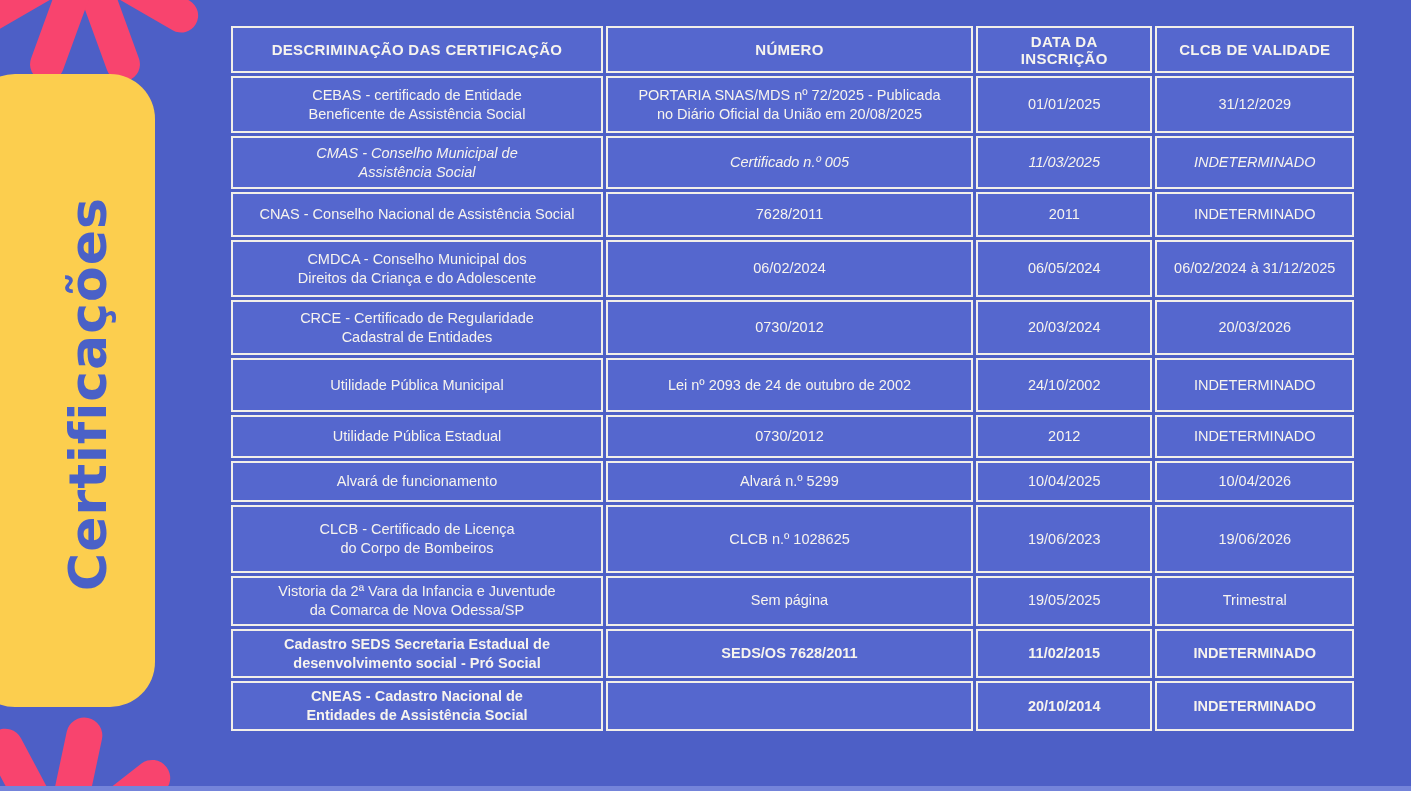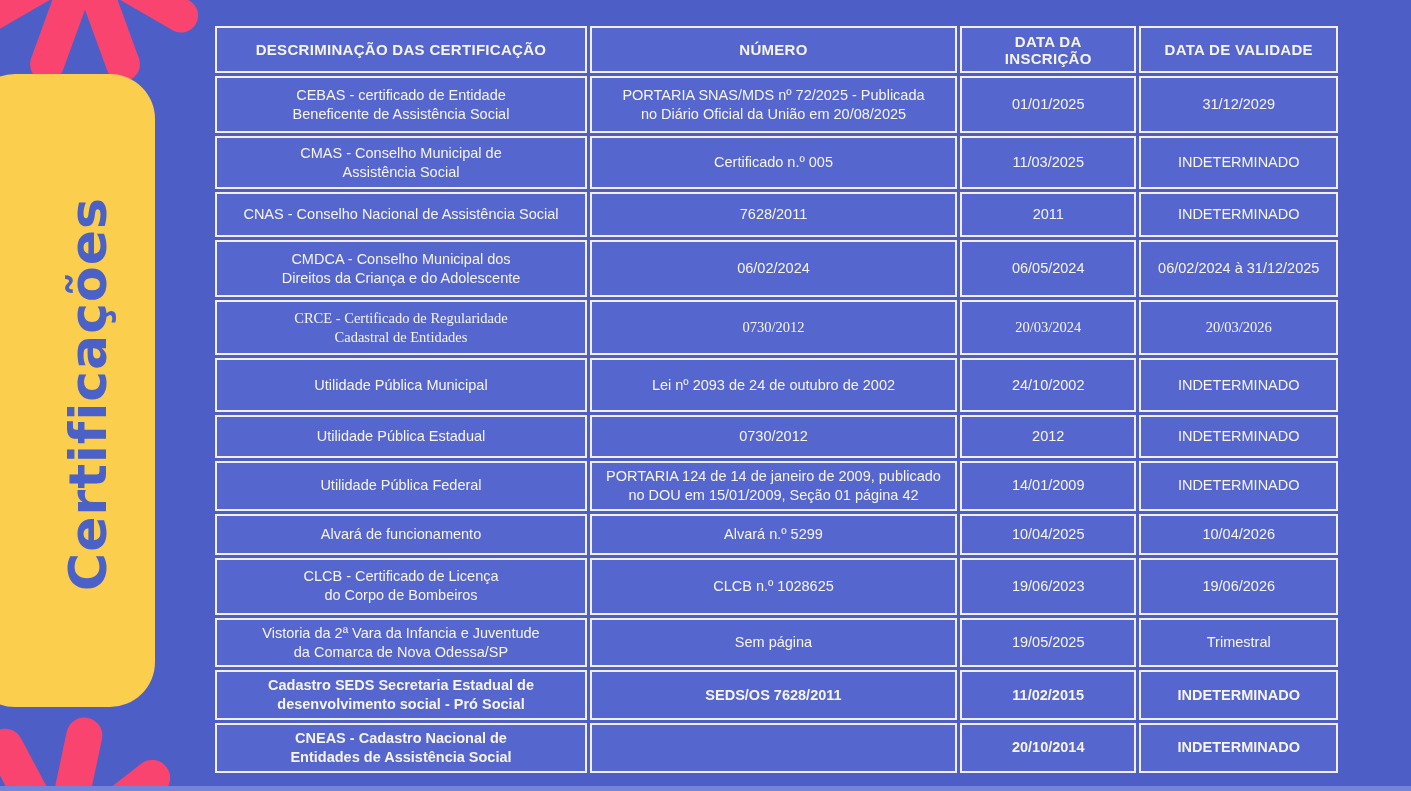--- a/index.html
+++ b/index.html
@@ -38,21 +38,21 @@
     white-space:nowrap;
     font-family:"DejaVu Sans", sans-serif;
     font-weight:bold;
     font-size:52px;
     letter-spacing:1px;
     color:var(--title-blue);
     z-index:3;
   }
   .cert-table{
     position:absolute;
-    left:212px;top:23px;
+    left:228px;top:23px;
     width:1129px;
     table-layout:fixed;
     border-collapse:separate;
     border-spacing:3px;
     z-index:3;
   }
   .cert-table th,.cert-table td{
     border:2px solid var(--border);
     background:var(--cell-fill);
     color:var(--text);
@@ -118,85 +118,78 @@
     <col style="width:371px">
     <col style="width:366px">
     <col style="width:176px">
     <col style="width:198px">
   </colgroup>
   <thead>
     <tr>
       <th>DESCRIMINAÇÃO DAS CERTIFICAÇÃO</th>
       <th>NÚMERO</th>
       <th>DATA DA INSCRIÇÃO</th>
-      <th>DATA DE VALIDADE</th>
+      <th>CLCB DE VALIDADE</th>
     </tr>
   </thead>
   <tbody>
       <tr style="height: 57px;">
         <td>CEBAS - certificado de Entidade
 Beneficente de Assistência Social</td>
         <td>PORTARIA SNAS/MDS nº 72/2025 - Publicada
 no Diário Oficial da União em 20/08/2025</td>
         <td>01/01/2025</td>
         <td>31/12/2029</td>
       </tr>
-      <tr style="height: 53px;">
+      <tr style="height: 53px; font-style: italic;">
         <td>CMAS - Conselho Municipal de
 Assistência Social</td>
         <td>Certificado n.º 005</td>
         <td>11/03/2025</td>
         <td>INDETERMINADO</td>
       </tr>
       <tr style="height: 45px; margin-top: 44px;">
         <td>CNAS - Conselho Nacional de Assistência Social</td>
         <td>7628/2011</td>
         <td>2011</td>
         <td>INDETERMINADO</td>
       </tr>
       <tr style="height: 57px;">
         <td>CMDCA - Conselho Municipal dos
 Direitos da Criança e do Adolescente</td>
         <td>06/02/2024</td>
         <td>06/05/2024</td>
         <td>06/02/2024 à 31/12/2025</td>
       </tr>
-      <tr style="height: 55px; font-family: Liberation Serif, serif;">
+      <tr style="height: 55px;">
         <td>CRCE - Certificado de Regularidade
 Cadastral de Entidades</td>
         <td>0730/2012</td>
         <td>20/03/2024</td>
         <td>20/03/2026</td>
       </tr>
       <tr style="height: 54px;">
         <td>Utilidade Pública Municipal</td>
         <td>Lei nº 2093 de 24 de outubro de 2002</td>
         <td>24/10/2002</td>
         <td>INDETERMINADO</td>
       </tr>
       <tr style="height: 43px;">
         <td>Utilidade Pública Estadual</td>
         <td>0730/2012</td>
         <td>2012</td>
         <td>INDETERMINADO</td>
       </tr>
-      <tr style="height: 42px;">
-        <td>Utilidade Pública Federal</td>
-        <td>PORTARIA 124 de 14 de janeiro de 2009, publicado
-no DOU em 15/01/2009, Seção 01 página 42</td>
-        <td>14/01/2009</td>
-        <td>INDETERMINADO</td>
-      </tr>
       <tr style="height: 41px;">
         <td>Alvará de funcionamento</td>
         <td>Alvará n.º 5299</td>
         <td>10/04/2025</td>
         <td>10/04/2026</td>
       </tr>
-      <tr style="height: 57px;">
+      <tr style="height: 68px;">
         <td>CLCB - Certificado de Licença
 do Corpo de Bombeiros</td>
         <td>CLCB n.º 1028625</td>
         <td>19/06/2023</td>
         <td>19/06/2026</td>
       </tr>
       <tr style="height: 48px;">
         <td>Vistoria da 2ª Vara da Infancia e Juventude
 da Comarca de Nova Odessa/SP</td>
         <td>Sem página</td>

